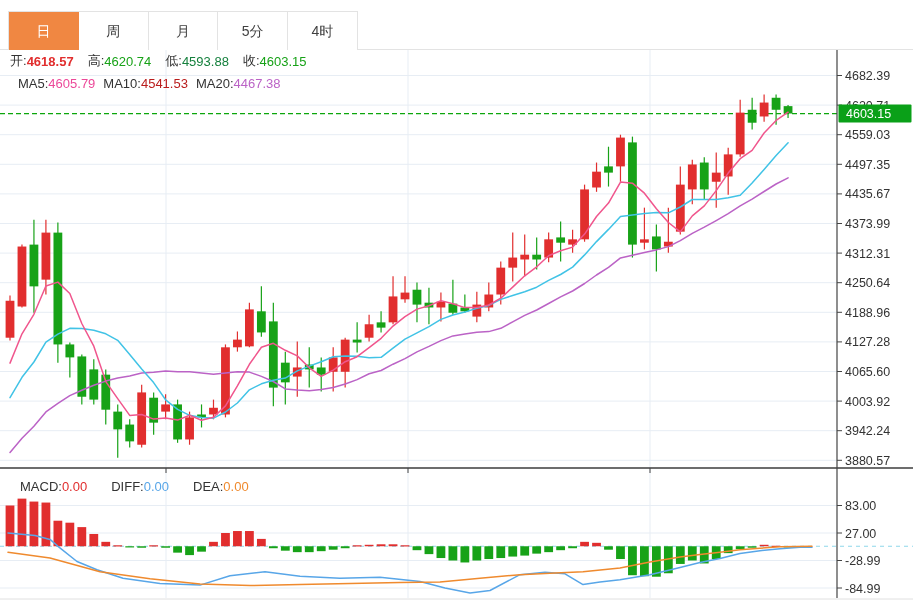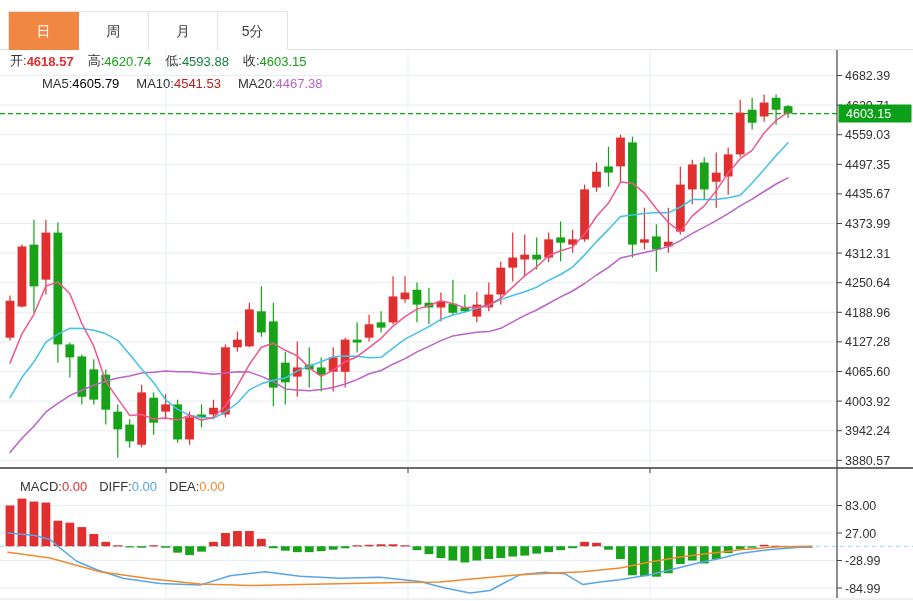--- a/index.html
+++ b/index.html
@@ -10,22 +10,22 @@
   
   .tabbar{position:absolute;left:8px;top:11px;height:38px;display:flex;z-index:3;
           border-top:1px solid #e3e3e3;border-left:1px solid #e3e3e3;background:#fff;}
   .tab{width:69.75px;height:38px;line-height:38px;text-align:center;font-size:14px;color:#404040;
        border-right:1px solid #e3e3e3;cursor:pointer;box-sizing:border-box;}
   .tab.selected{background:#f08742;color:#fff;border-right:1px solid #f08742;}
   .tabbar-underline{position:absolute;left:0;top:49px;width:913px;height:1px;background:#e3e3e3;z-index:2;}
   
   .inforow{position:absolute;display:flex;align-items:center;z-index:3;font-size:13px;white-space:nowrap;}
   .quote-row{left:10px;top:52px;height:18px;gap:14px;}
-  .ma-row{left:18px;top:74px;height:18px;gap:17px;margin-left:24px;}
-  .macd-row{left:20px;top:478px;height:17px;gap:12px;}
+  .ma-row{left:18px;top:74px;height:18px;gap:8px;}
+  .macd-row{left:20px;top:478px;height:17px;gap:24px;}
   .inforow .lbl{color:#333;}
   .pair{display:flex;align-items:center;}
 </style>
 </head>
 <body>
 
 <div id="stage">
 
   <svg id="chart-svg" width="913" height="601" viewBox="0 0 913 601">
       <line x1="166" y1="49" x2="166" y2="468" stroke="#e7edf4" stroke-width="1"></line>
@@ -301,20 +301,21 @@
       <line x1="650" y1="468" x2="650" y2="473" stroke="#444444" stroke-width="1"></line>
       <rect x="838.5" y="104.52697795071352" width="73" height="18" fill="#0aa018" rx="1"></rect>
       <text x="846" y="118.02697795071352" font-size="12.5" fill="#ffffff">4603.15</text>
     </svg>
 
   <div class="tabbar">
     <div class="tab selected">日</div>
     <div class="tab">周</div>
     <div class="tab">月</div>
     <div class="tab">5分</div>
+    <div class="tab">4时</div>
   </div>
   <div class="tabbar-underline"></div>
 
   <div class="inforow quote-row" id="quote-row">
       <span class="pair">
         <span class="lbl">开:</span>
         <span style="color: rgb(225, 46, 46); font-weight: bold;">4618.57</span>
       </span>
       <span class="pair">
         <span class="lbl">高:</span>
@@ -326,21 +327,21 @@
       </span>
       <span class="pair">
         <span class="lbl">收:</span>
         <span style="color: rgb(23, 162, 23);">4603.15</span>
       </span>
     </div>
 
   <div class="inforow ma-row" id="ma-row">
       <span class="pair">
         <span class="lbl">MA5:</span>
-        <span style="color: #000000;">4605.79</span>
+        <span style="color: #ec4899;">4605.79</span>
       </span>
       <span class="pair">
         <span class="lbl">MA10:</span>
         <span style="color: #b91c1c;">4541.53</span>
       </span>
       <span class="pair">
         <span class="lbl">MA20:</span>
         <span style="color: rgb(187, 99, 198); text-align: right;">4467.38</span>
       </span>
     </div>

